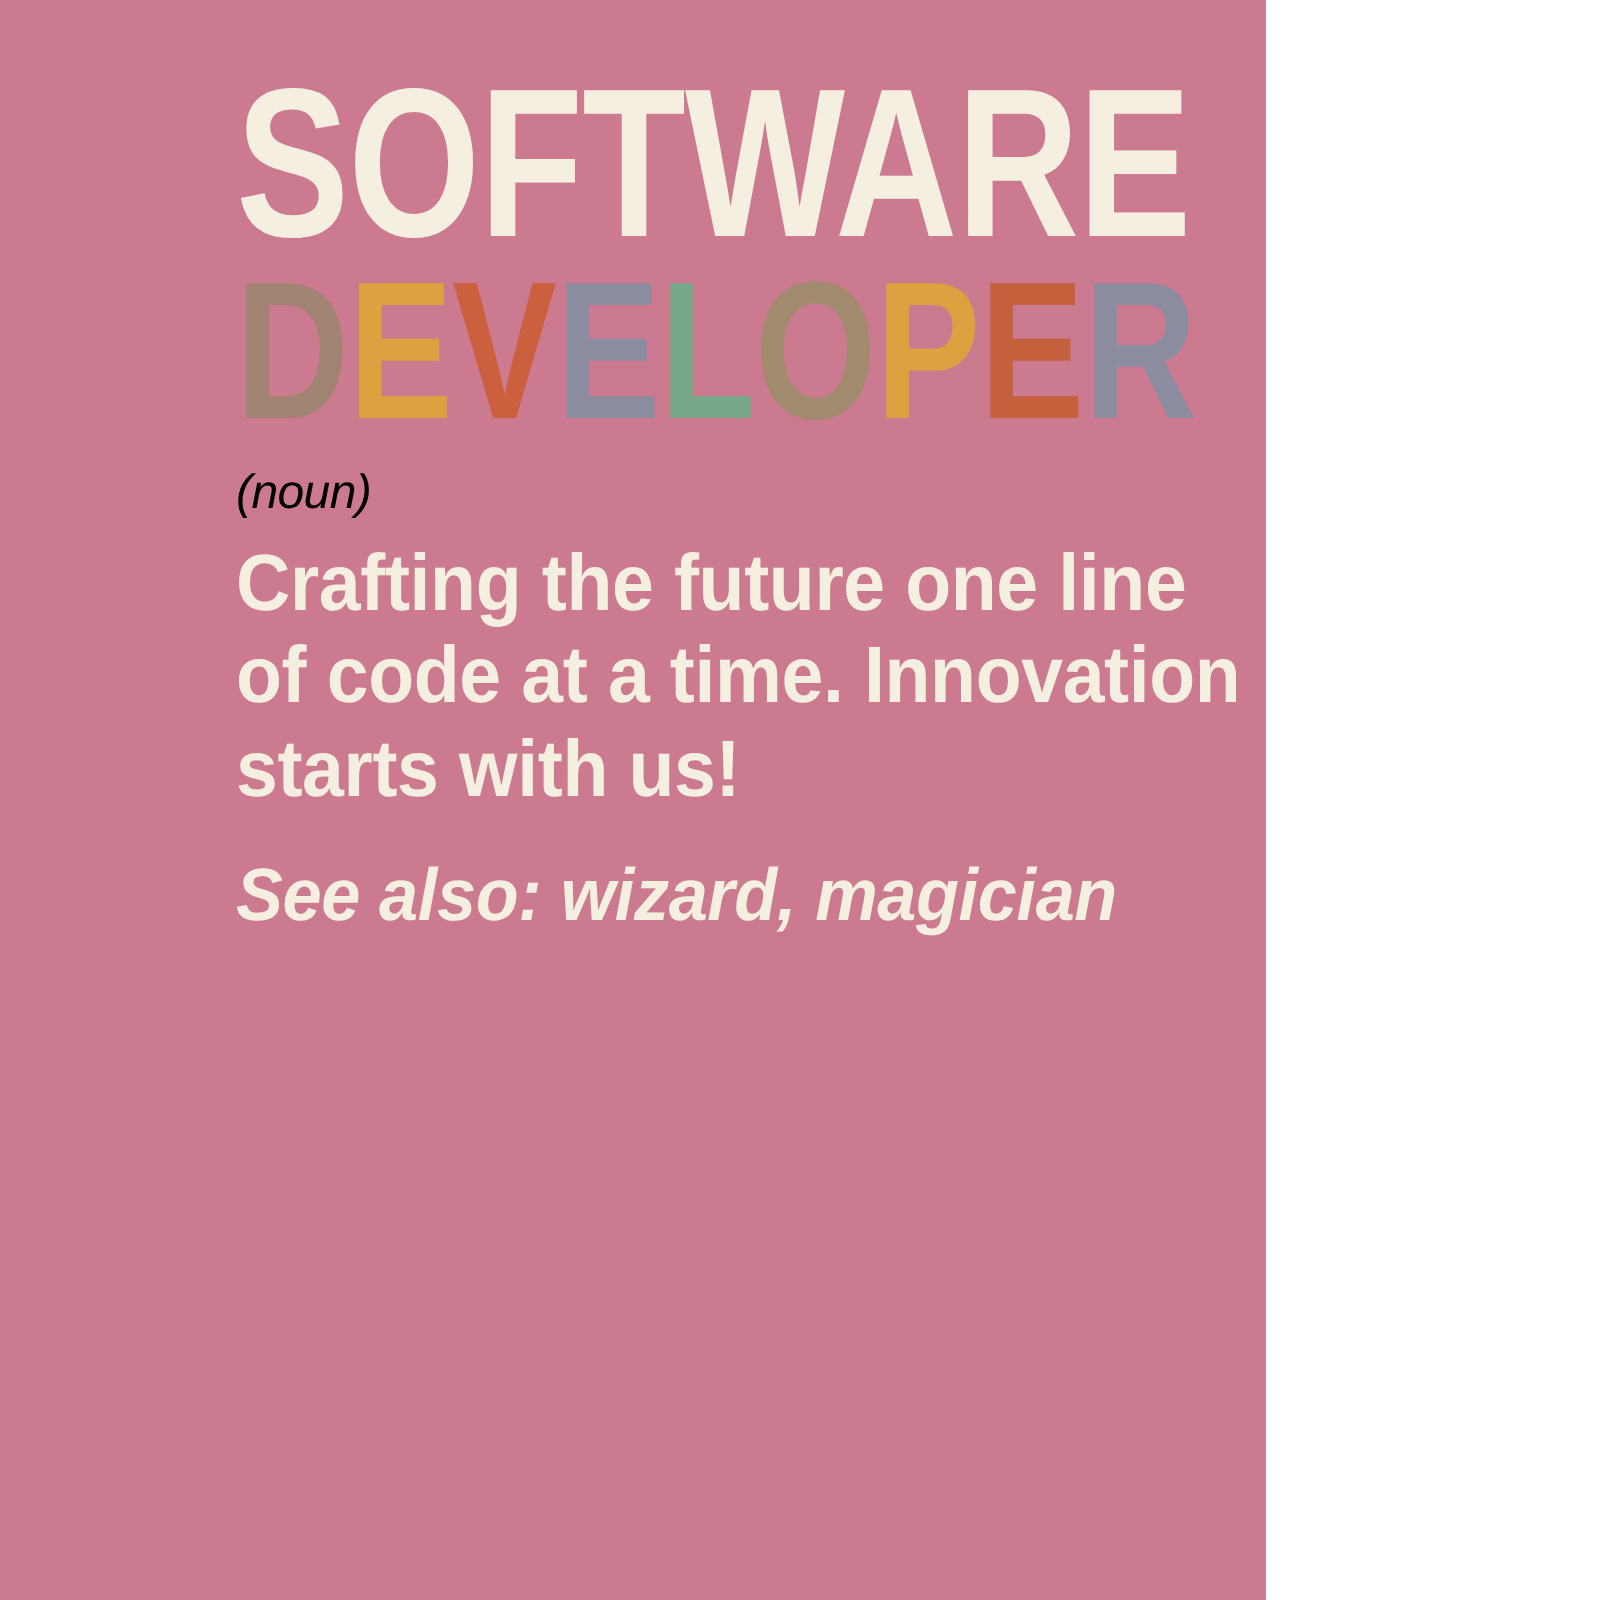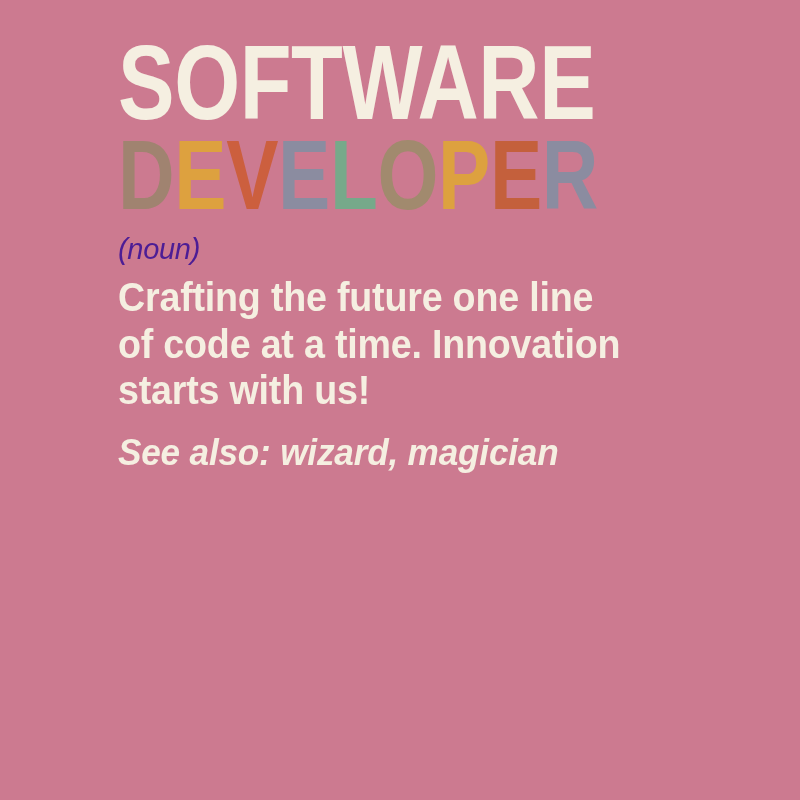--- a/index.html
+++ b/index.html
@@ -8,21 +8,21 @@
   }
   body {
     width: 800px;
     height: 800px;
     overflow: hidden;
     font-family: "Liberation Sans", sans-serif;
   }
 
   #poster {
     position: relative;
-    width: 800px;
+    width: 633px;
     height: 800px;
     background: #CC7A90;
     box-sizing: border-box;
   }
 
   .content {
     position: absolute;
     left: 118px;
     top: 34px;
     width: 620px;
@@ -54,23 +54,23 @@
     margin-top: -4px;
     margin-bottom: 10px;
   }
 
   .headline-secondary .ltr {
     display: inline;
   }
 
   
   .pos {
-    font-size: 29px;
+    font-size: 24px;
     font-style: italic;
-    color: #4c1d95;
+    color: #000000;
     margin: 14px 0 10px 0;
     line-height: 1.05;
     letter-spacing: -0.3px;
   }
 
   
   .definition {
     font-family: "Liberation Sans Narrow", "Liberation Sans", sans-serif;
     font-size: 40px;
     font-weight: bold;

